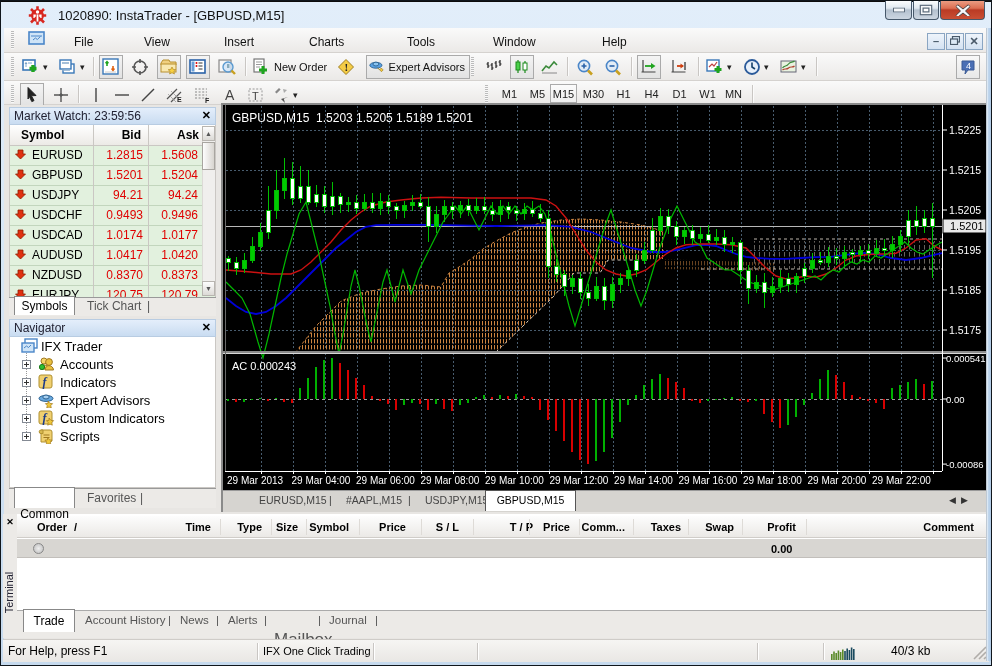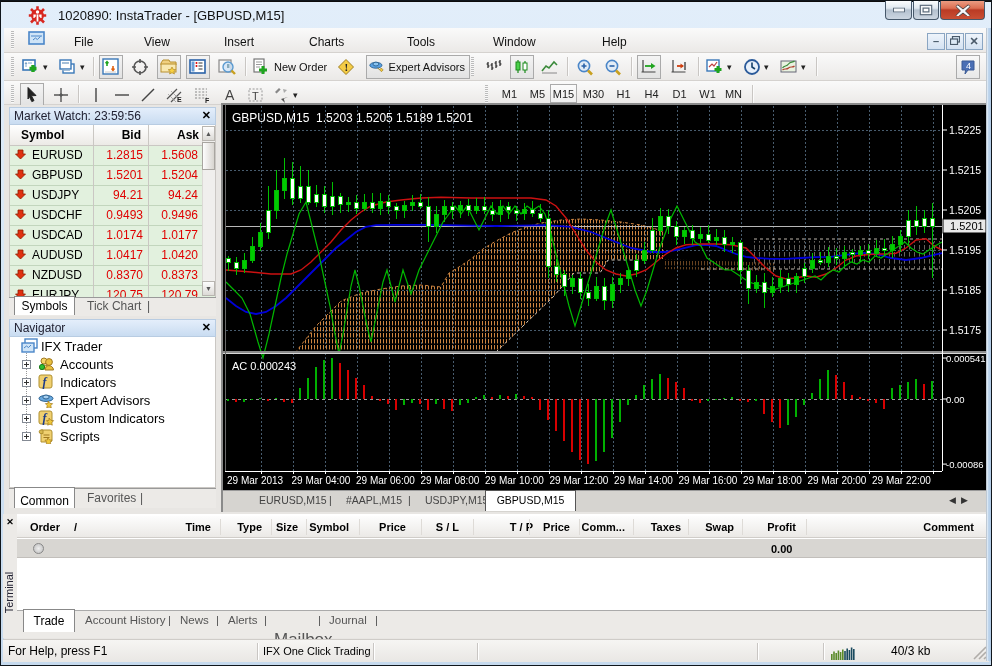--- a/index.html
+++ b/index.html
@@ -461,21 +461,21 @@
       <span class="tlabel" style="left:59px;top:410px">Custom Indicators</span>
       <span class="plusbox" style="left:21px;top:431px"></span>
       <span class="ticon" style="left:37px;top:427px"><svg width="17" height="16" viewBox="0 0 17 16">
           <path d="M3 2h9a2 2 0 012 2v8a2 2 0 01-2 2H3z" fill="#f0d070" stroke="#b09030"></path>
           <path d="M3 2a1.8 1.8 0 000 3.6h2V2z" fill="#d8b850" stroke="#b09030"></path>
           <path d="M5.5 7h6M5.5 9.5h6" stroke="#a07820"></path>
           <path d="M9.5 9.5l2 2.4 2.6.2-1.8 2 .5 2.6-2.3-1.2-2.3 1.2.5-2.6-1.8-2 2.6-.2z" fill="#f0c838" stroke="#a07820" stroke-width=".7"></path>
         </svg></span>
       <span class="tlabel" style="left:59px;top:428px">Scripts</span>
       <div style="position:absolute;left:8px;top:487px;width:207px;height:20px;background:#eceae7;border-top:1px solid #999"></div>
-      <div class="btab active" style="left:13px;top:486px;width:61px;height:21px;padding-top:6px">Common</div>
+      <div class="btab active" style="left:13px;top:486px;width:61px;height:21px;padding-top:19px">Common</div>
       <div class="btab" style="left:86px;top:490px">Favorites</div>
       <div class="btab" style="left:139px;top:490px">|</div>
       <div style="position:absolute;left:220px;top:102px;width:767px;height:409px;background:#000;border-left:2px solid #8a8a8a;border-top:2px solid #8a8a8a"></div>
       <svg width="766" height="407" viewBox="0 0 766 407" style="position:absolute;left:222px;top:104px">
         <rect x="0" y="0" width="763" height="407" fill="#000"></rect>
         <g stroke="#485c6e" stroke-width="1" stroke-dasharray="2,2" shape-rendering="crispEdges">
           <line x1="38" y1="1" x2="38" y2="245"></line>
           <line x1="70" y1="1" x2="70" y2="245"></line>
           <line x1="102" y1="1" x2="102" y2="245"></line>
           <line x1="134" y1="1" x2="134" y2="245"></line>
@@ -893,21 +893,21 @@
       <div class="ctab" style="position:absolute;left:345px;top:493px">#AAPL,M15</div>
       <div class="ctab" style="position:absolute;left:407px;top:493px">|</div>
       <div class="ctab" style="position:absolute;left:424px;top:493px">USDJPY,M15</div>
       <div class="ctab active" style="position:absolute;left:484px;top:489px;width:91px">GBPUSD,M15</div>
       <div style="position:absolute;left:948px;top:494px;font-size:9px;color:#333">◀&nbsp;&nbsp;▶</div>
       <div id="terminal">
         <div style="position:absolute;left:0;top:0;width:14px;height:124px;background:#eceae7"></div>
         <div style="position:absolute;left:1px;top:2px;width:12px;height:12px;font-size:9px;font-weight:bold;text-align:center;line-height:12px">✕</div>
         <div style="position:absolute;left:-33px;top:72px;width:78px;height:13px;transform:rotate(-90deg);font-size:11px;color:#223;text-align:center">Terminal</div>
         <div class="thdr">
-          <span class="thcell" style="left:13px">Order</span>
+          <span class="thcell" style="left:20px">Order</span>
           <span class="thcell" style="left:57px">/</span>
           <span class="thcell" style="right:778px">Time</span>
           <span class="thcell" style="right:727px">Type</span>
           <span class="thcell" style="right:691px">Size</span>
           <span class="thcell" style="right:640px">Symbol</span>
           <span class="thcell" style="right:583px">Price</span>
           <span class="thcell" style="right:530px">S / L</span>
           <span class="thcell" style="right:456px">T / P</span>
           <span class="thcell" style="right:419px">Price</span>
           <span class="thcell" style="right:364px">Comm...</span>

